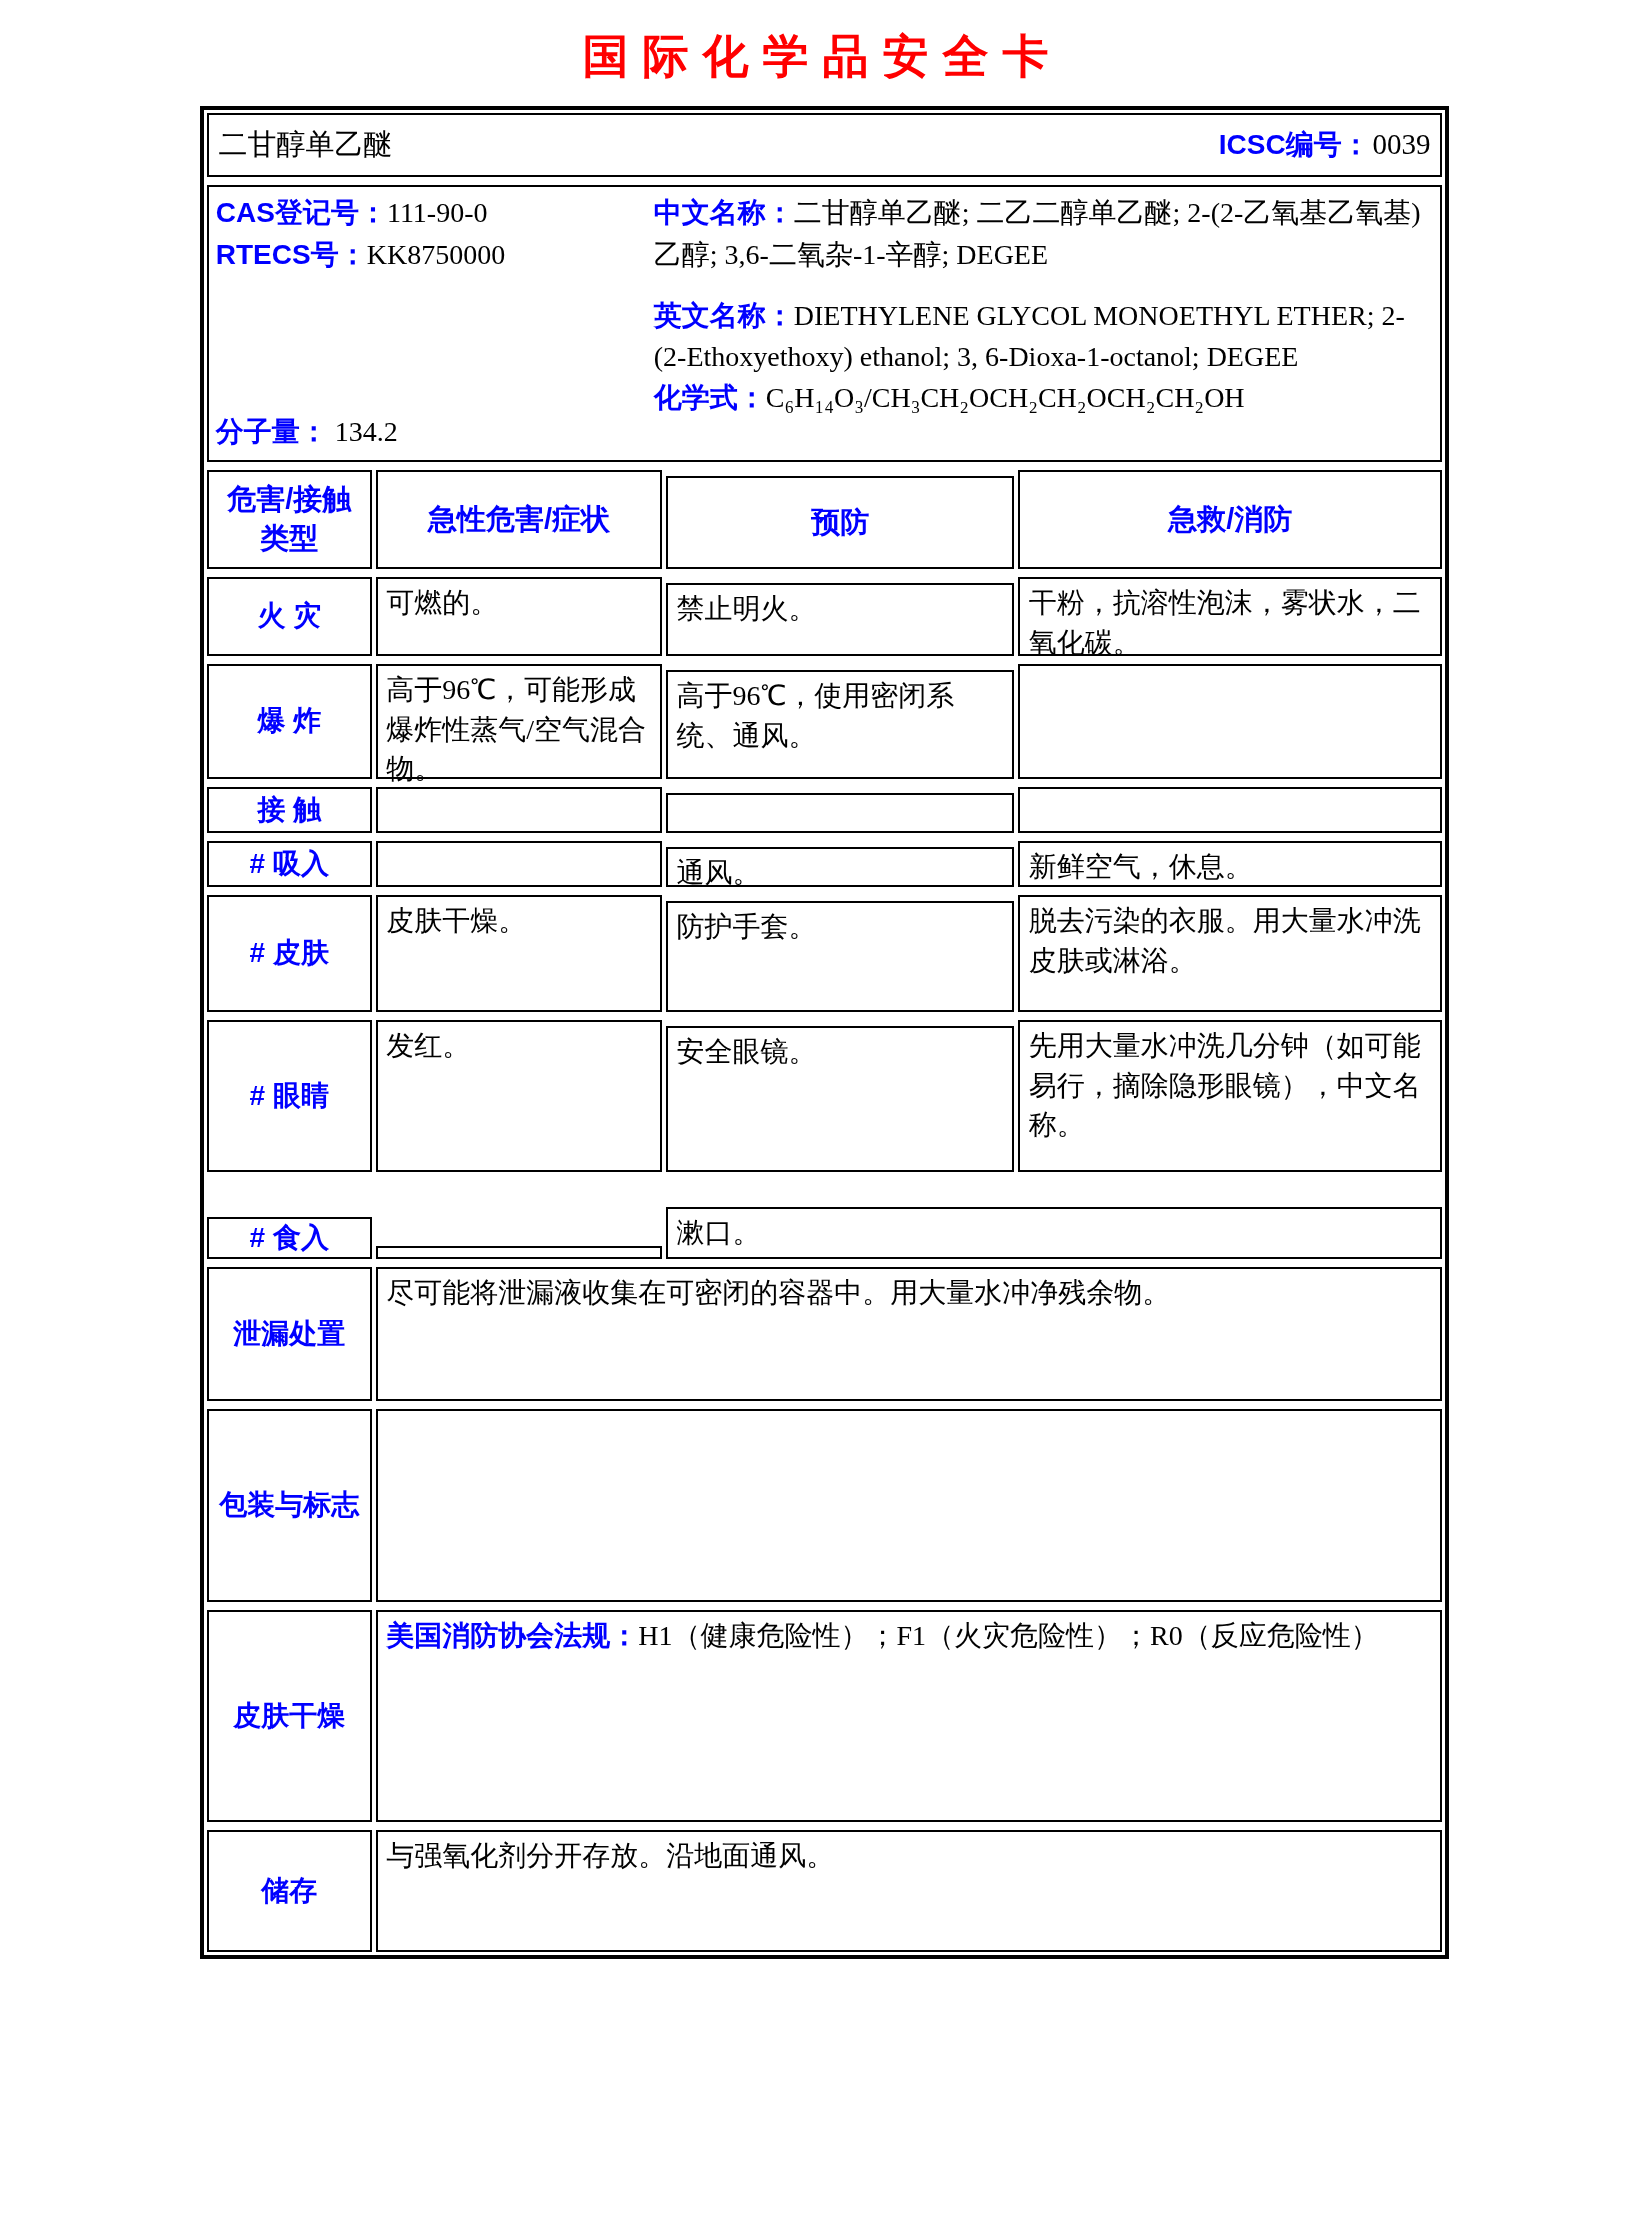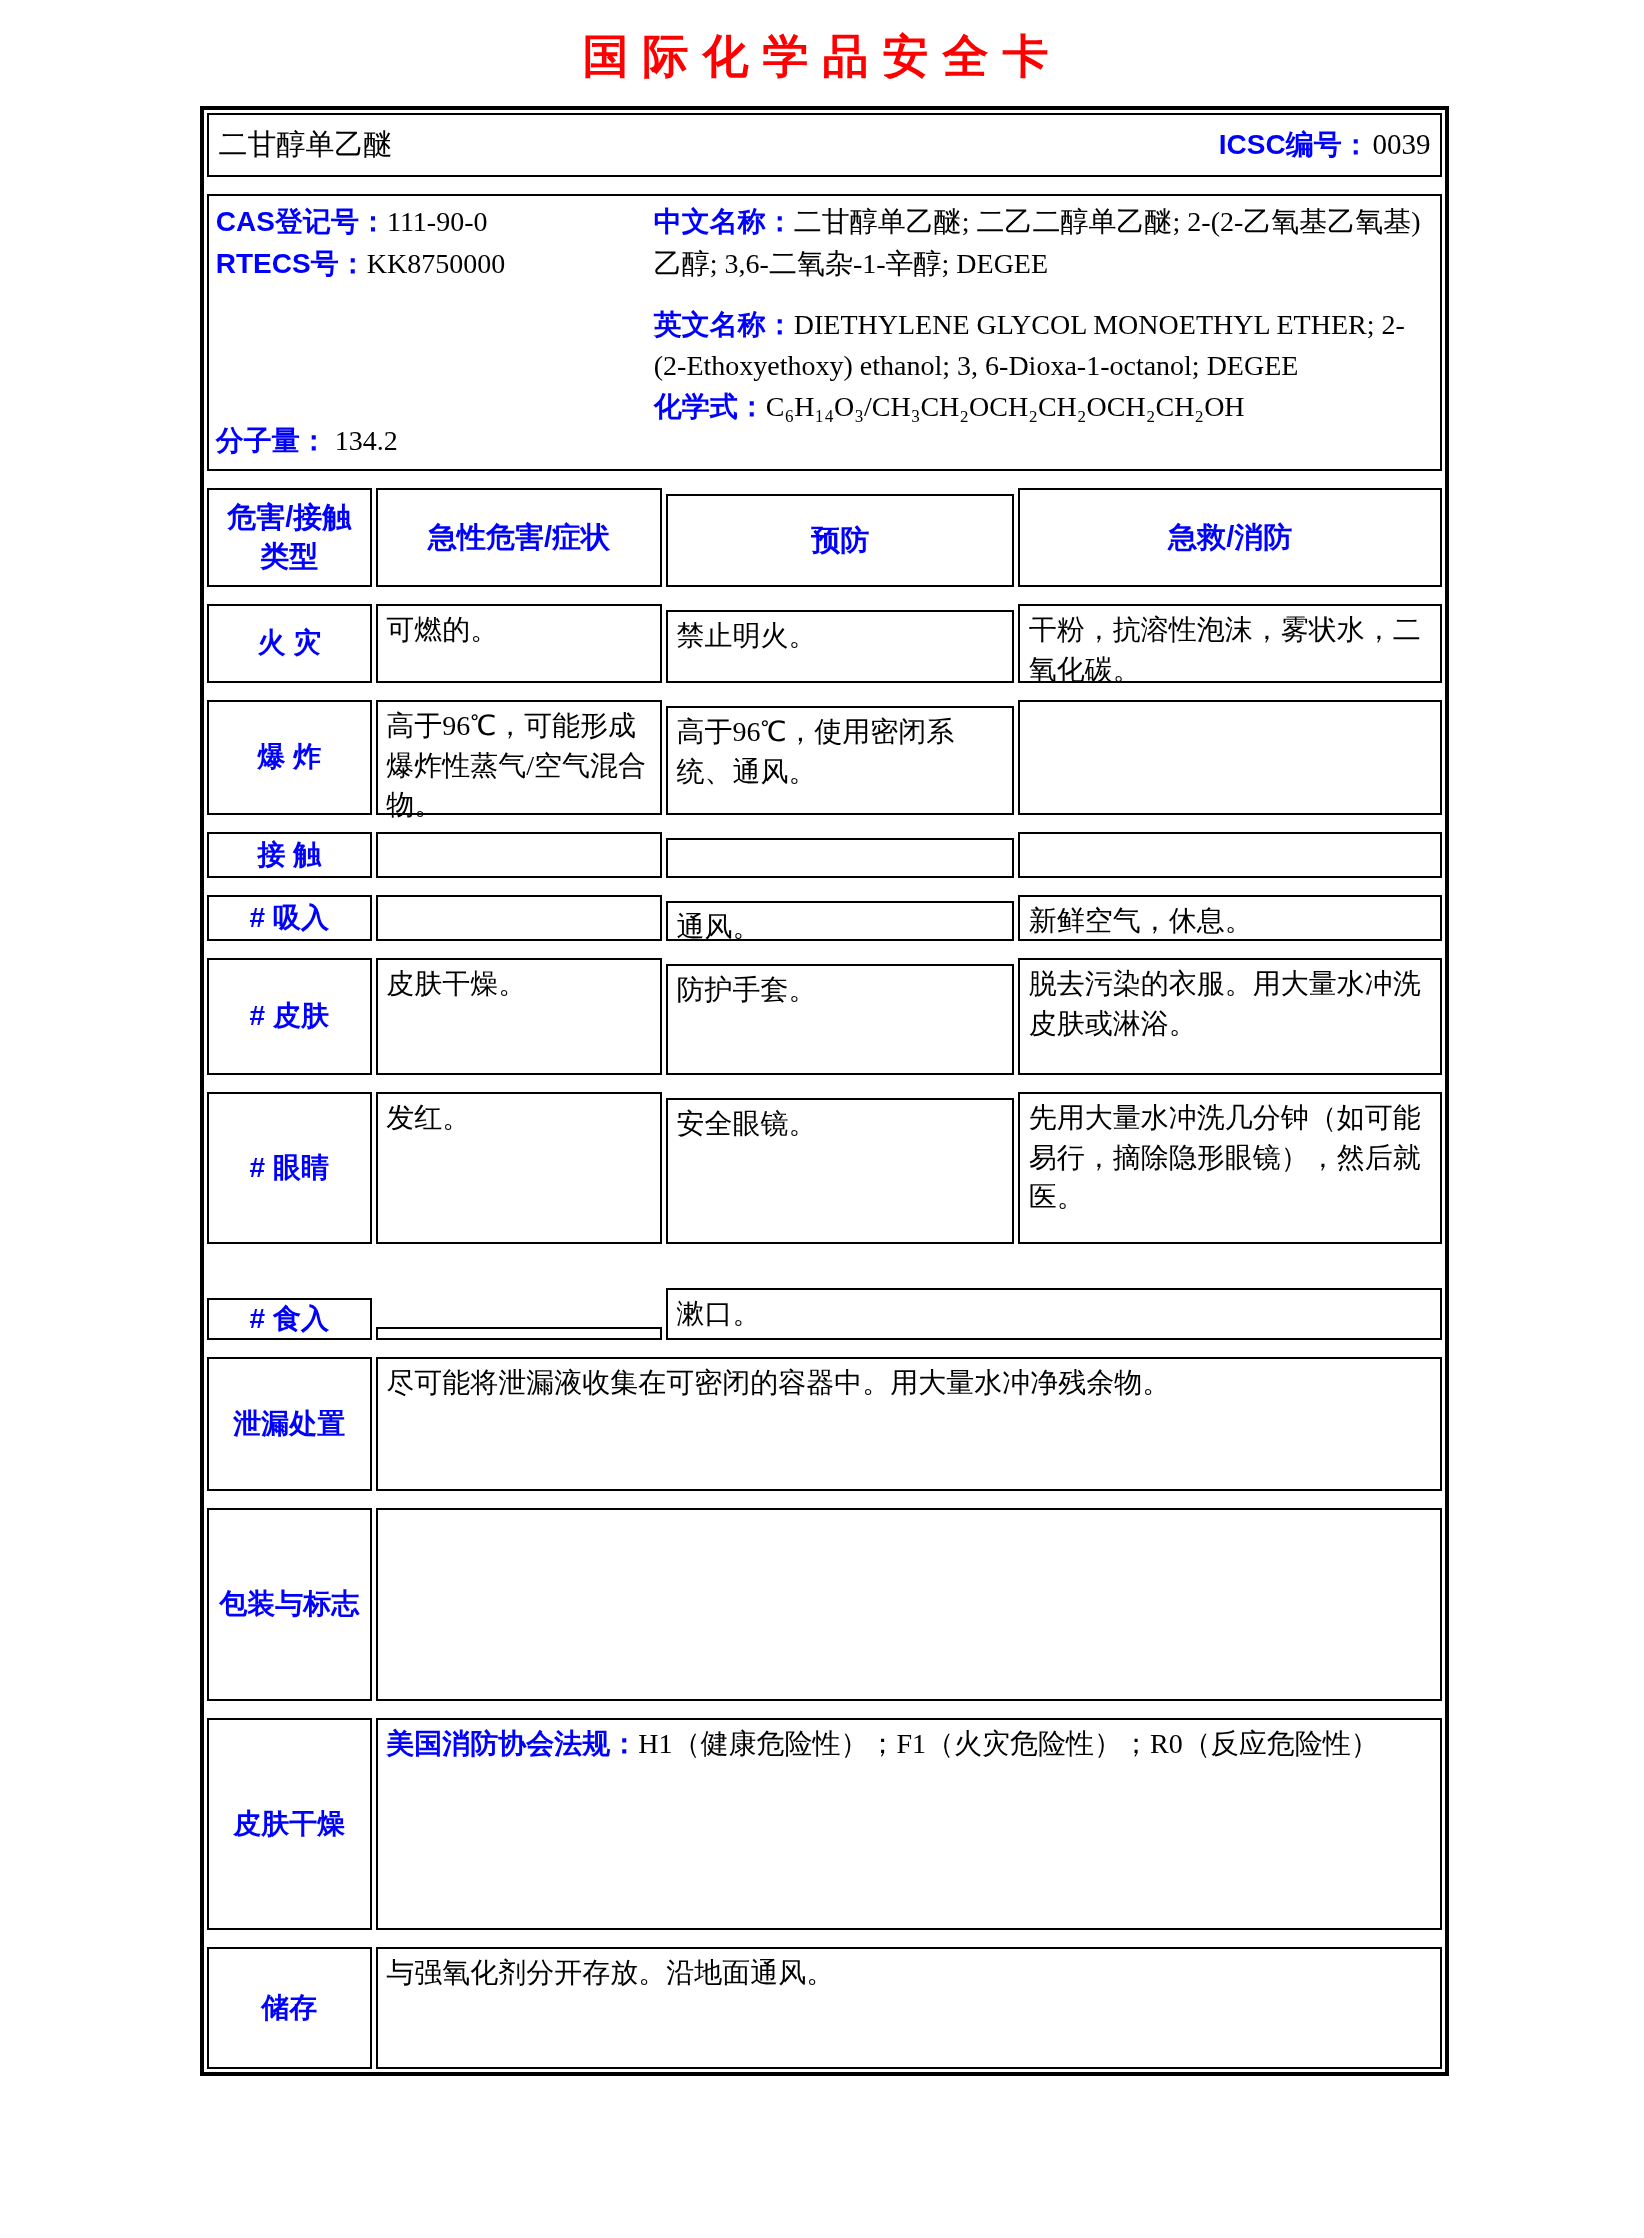--- a/index.html
+++ b/index.html
@@ -20,21 +20,21 @@
     letter-spacing: 14px;
     color: #ff0000;
   }
   .card {
     margin-left: 200px;
     width: 1249px;
     border: 4.2px solid #000;
     padding: 2.8px;
     display: flex;
     flex-direction: column;
-    gap: 17px;
+    gap: 8px;
     background: #fff;
   }
   .row { display: flex; gap: 4.2px; }
   .cell { border: 2.8px solid #000; background: #fff; }
   .blue {
     color: #0000ff;
     font-family: "Liberation Sans", sans-serif;
     font-weight: bold;
   }
   .content { padding: 4.2px 8.3px; font-size: 28px; line-height: 1.42; }
@@ -170,21 +170,21 @@
     <div class="cell c1 blue"># 皮肤</div>
     <div class="cell c2 content">皮肤干燥。</div>
     <div class="cell c3 content">防护手套。</div>
     <div class="cell c4 content">脱去污染的衣服。用大量水冲洗皮肤或淋浴。</div>
   </div>
 
   <div class="row r-eyes">
     <div class="cell c1 blue"># 眼睛</div>
     <div class="cell c2 content">发红。</div>
     <div class="cell c3 content">安全眼镜。</div>
-    <div class="cell c4 content">先用大量水冲洗几分钟（如可能易行，摘除隐形眼镜），然后就医。</div>
+    <div class="cell c4 content">先用大量水冲洗几分钟（如可能易行，摘除隐形眼镜），中文名称。</div>
   </div>
 
   <div class="row r-ing">
     <div class="cell c1 blue"># 食入</div>
     <div class="cell c2 content"></div>
     <div class="cell c4 content">漱口。</div>
   </div>
 
   <div class="row r-spill">
     <div class="cell c1 blue">泄漏处置</div>

